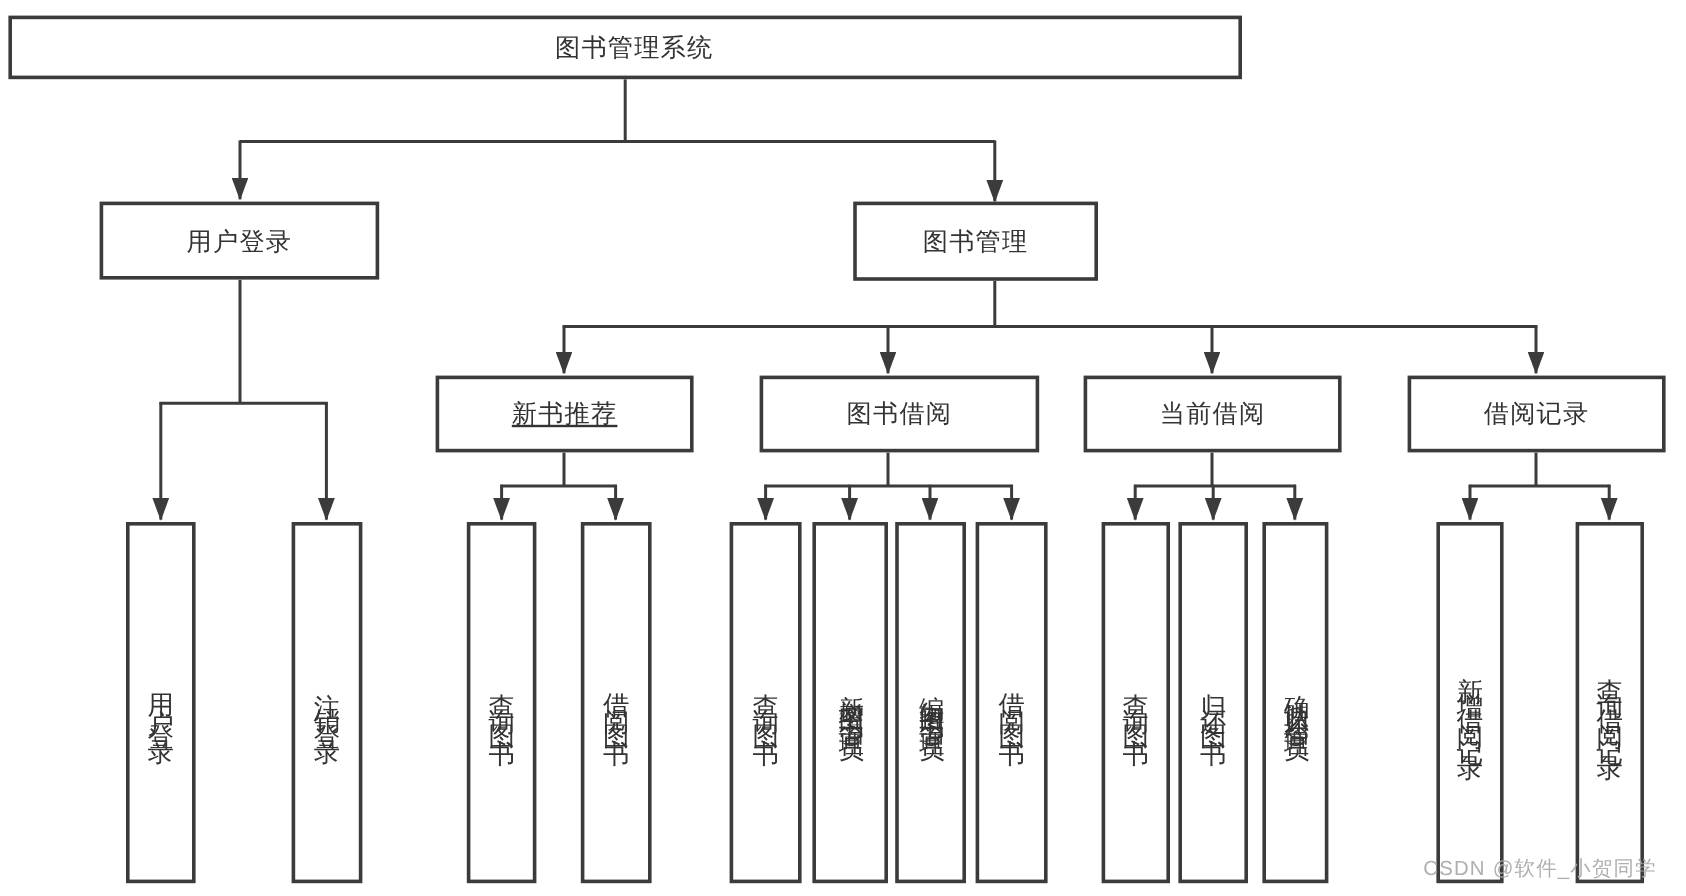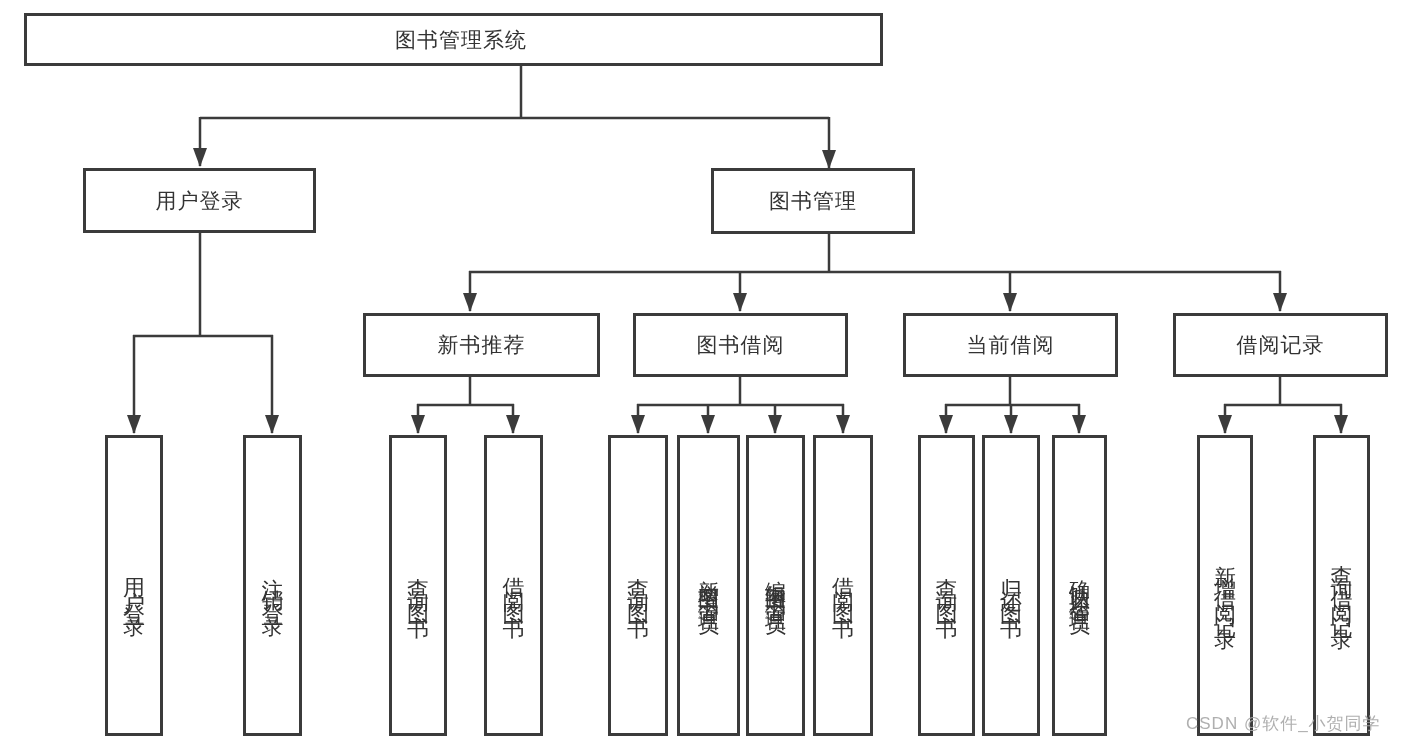--- a/index.html
+++ b/index.html
@@ -114,27 +114,27 @@
       <line x1="1011" y1="404" x2="1011" y2="433" marker-end="url(#ah)"></line>
       <line x1="1079" y1="404" x2="1079" y2="433" marker-end="url(#ah)"></line>
 
       <line x1="1280" y1="377" x2="1280" y2="405"></line>
       <line x1="1224" y1="405" x2="1342" y2="405"></line>
       <line x1="1225" y1="404" x2="1225" y2="433" marker-end="url(#ah)"></line>
       <line x1="1341" y1="404" x2="1341" y2="433" marker-end="url(#ah)"></line>
     </g>
   </svg>
 
-  <div class="node" style="left:24px; top:13px; width:859px; height:53px;padding-left:15px;">图书管理系统</div>
+  <div class="node" style="left:7px; top:13px; width:1028px; height:53px;padding-left:15px;">图书管理系统</div>
 
   <div class="node" style="left:83px; top:168px; width:233px; height:65px;">用户登录</div>
   <div class="node" style="left:711px; top:168px; width:204px; height:66px;">图书管理</div>
 
-  <div class="node" style="left:363px; top:313px; width:237px; height:64px;">新书推荐</div>
-  <div class="node" style="left:633px; top:313px; width:215px; height:64px;">图书借阅</div>
+  <div class="node" style="left:363px; top:313px; width:215px; height:64px;text-decoration:underline;">新书推荐</div>
+  <div class="node" style="left:633px; top:313px; width:233px; height:64px;">图书借阅</div>
   <div class="node" style="left:1173px; top:313px; width:215px; height:64px;">借阅记录</div>
   <div class="node" style="left:903px; top:313px; width:215px; height:64px;">当前借阅</div>
 
   <div class="leaf" style="left:105px; width:58px;">
     <span>用户登录</span>
   </div>
   <div class="leaf" style="left:243px; width:59px;">
     <span>注销登录</span>
   </div>
 

